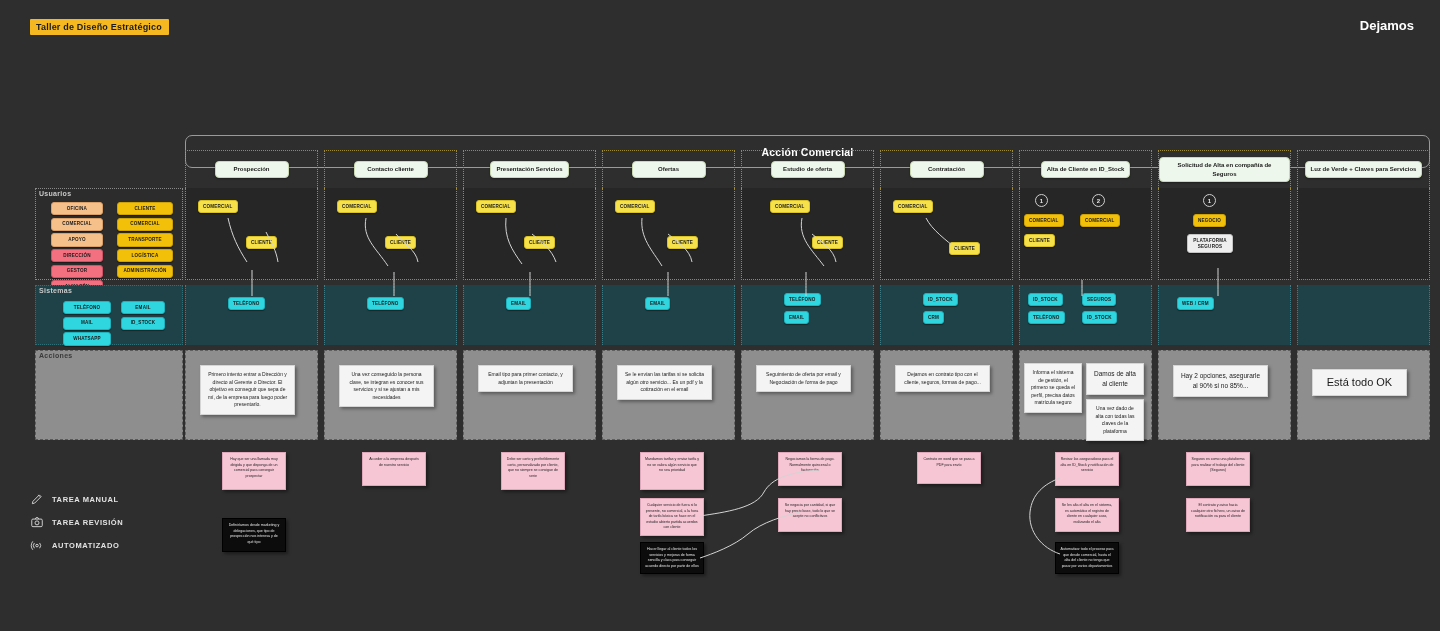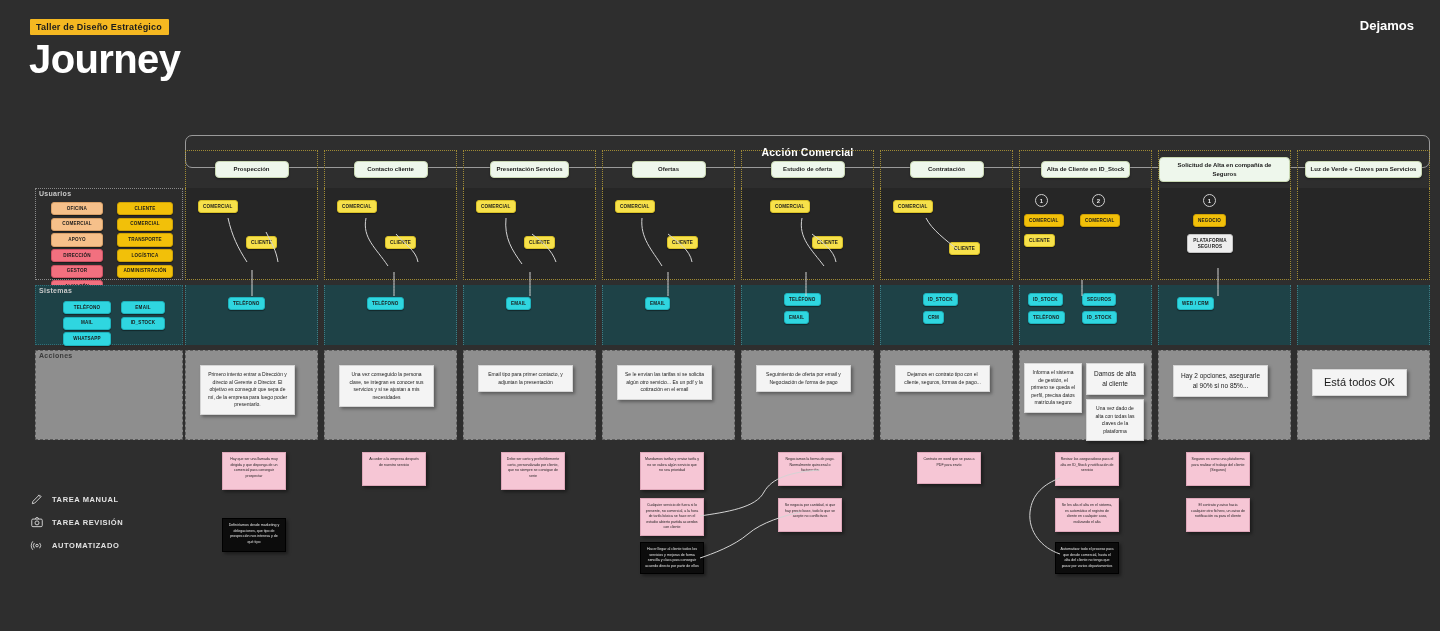--- a/index.html
+++ b/index.html
@@ -132,21 +132,20 @@
   svg.conn { position: absolute; left: 0; top: 0; width: 1440px; height: 631px;
              pointer-events: none; }
   svg.conn path { fill: none; stroke: #d4d4d4; stroke-width: 1; }
 </style>
 </head>
 <body>
 
 <div class="board">
 
   <div class="tag">Taller de Diseño Estratégico</div>
-  <div class="title">Journey</div>
   <div class="brand">Dejamos</div>
 
   <div class="banner">
     <span>Acción Comercial</span>
   </div>
 
   <div class="colhead-row" id="colheads">
       <div class="colhead" style="left: 0px; width: 133px;">
         <div class="stagechip">Prospección</div>
       </div>
@@ -305,21 +304,21 @@
         </div>
         <div class="cell actions" style="left: 834px; width: 133px;">
           <div class="card" style="left: 4px; top: 12px; width: 58px;">Informa el sistema de gestión, el primero se queda el perfil, precisa datos matrícula seguro</div>
           <div class="card mid" style="left: 66px; top: 12px; width: 58px;">Damos de alta al cliente</div>
           <div class="card" style="left: 66px; top: 48px; width: 58px;">Una vez dado de alta con todas las claves de la plataforma</div>
         </div>
         <div class="cell actions" style="left: 973px; width: 133px;">
           <div class="card mid" style="left: 14px; top: 14px; width: 95px;">Hay 2 opciones, asegurarle al 90% si no 85%...</div>
         </div>
         <div class="cell actions" style="left: 1112px; width: 133px;">
-          <div class="card big" style="left: 14px; top: 18px; width: 95px;">Está todos OK</div>
+          <div class="card big" style="left: 14px; top: 18px; width: 95px;">Está todo OK</div>
         </div>
       </div>
   </div>
 
   <div id="notes-layer">
       <div class="sticky pink" style="left: 222px; top: 452px; width: 64px; height: 38px; position: absolute;">Hay que ser una llamada muy dirigida y que disponga de un comercial para conseguir prospectar</div>
       <div class="sticky black" style="left: 222px; top: 518px; width: 64px; height: 34px; position: absolute;">Definiríamos desde marketing y delegaciones, que tipo de prospección nos interesa y de qué tipo</div>
       <div class="sticky pink" style="left: 362px; top: 452px; width: 64px; height: 34px; position: absolute;">Acceder a la empresa después de nuestro servicio</div>
       <div class="sticky pink" style="left: 501px; top: 452px; width: 64px; height: 38px; position: absolute;">Debe ser corto y preferiblemente corto, personalizado por cliente, que no siempre se consigue de serie</div>
       <div class="sticky pink" style="left: 640px; top: 452px; width: 64px; height: 38px; position: absolute;">Mandamos tarifas y enviar tarifa y no se valora algún servicio que no sea prioridad</div>

